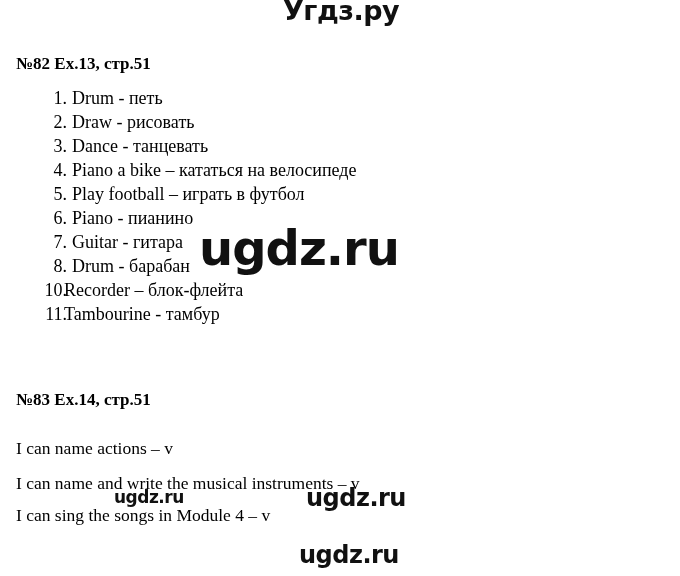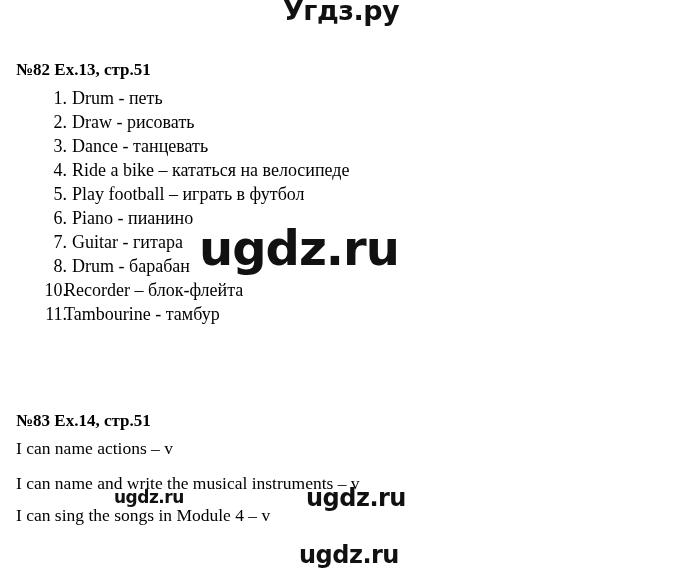--- a/index.html
+++ b/index.html
@@ -61,22 +61,22 @@
   }
 
   
   .ex-header {
     position: absolute;
     left: 16px;
     font-weight: bold;
     font-size: 17px;
     white-space: nowrap;
   }
-  #ex82-header { top: 60px; text-align: center; }
-  #ex83-header { top: 411px; }
+  #ex82-header { top: 54px; text-align: center; }
+  #ex83-header { top: 390px; }
 
   
   .word-list {
     position: absolute;
     left: 40px;
     top: 86px;
     margin: 0;
     padding: 0;
     list-style: none;
   }
@@ -121,21 +121,21 @@
 <div class="page">
 
   <div class="wm wm-top">Угдз.ру</div>
 
   <div class="ex-header" id="ex82-header">№82 Ex.13, стр.51</div>
 
   <ol class="word-list" id="word-list">
       <li><span class="li-num">1.</span><span class="li-text">Drum - петь</span></li>
       <li><span class="li-num">2.</span><span class="li-text">Draw - рисовать</span></li>
       <li><span class="li-num">3.</span><span class="li-text">Dance - танцевать</span></li>
-      <li><span class="li-num">4.</span><span class="li-text">Ride a bike – кататься на велосипеде</span></li>
+      <li><span class="li-num">4.</span><span class="li-text">Piano a bike – кататься на велосипеде</span></li>
       <li><span class="li-num">5.</span><span class="li-text">Play football – играть в футбол</span></li>
       <li><span class="li-num">6.</span><span class="li-text">Piano - пианино</span></li>
       <li><span class="li-num">7.</span><span class="li-text">Guitar - гитара</span></li>
       <li><span class="li-num">8.</span><span class="li-text">Drum - барабан</span></li>
       <li class="tight"><span class="li-num">10.</span><span class="li-text">Recorder – блок-флейта</span></li>
       <li class="tight"><span class="li-num">11.</span><span class="li-text">Tambourine  - тамбур</span></li>
     </ol>
 
   <div class="wm wm-mid">ugdz.ru</div>
 

